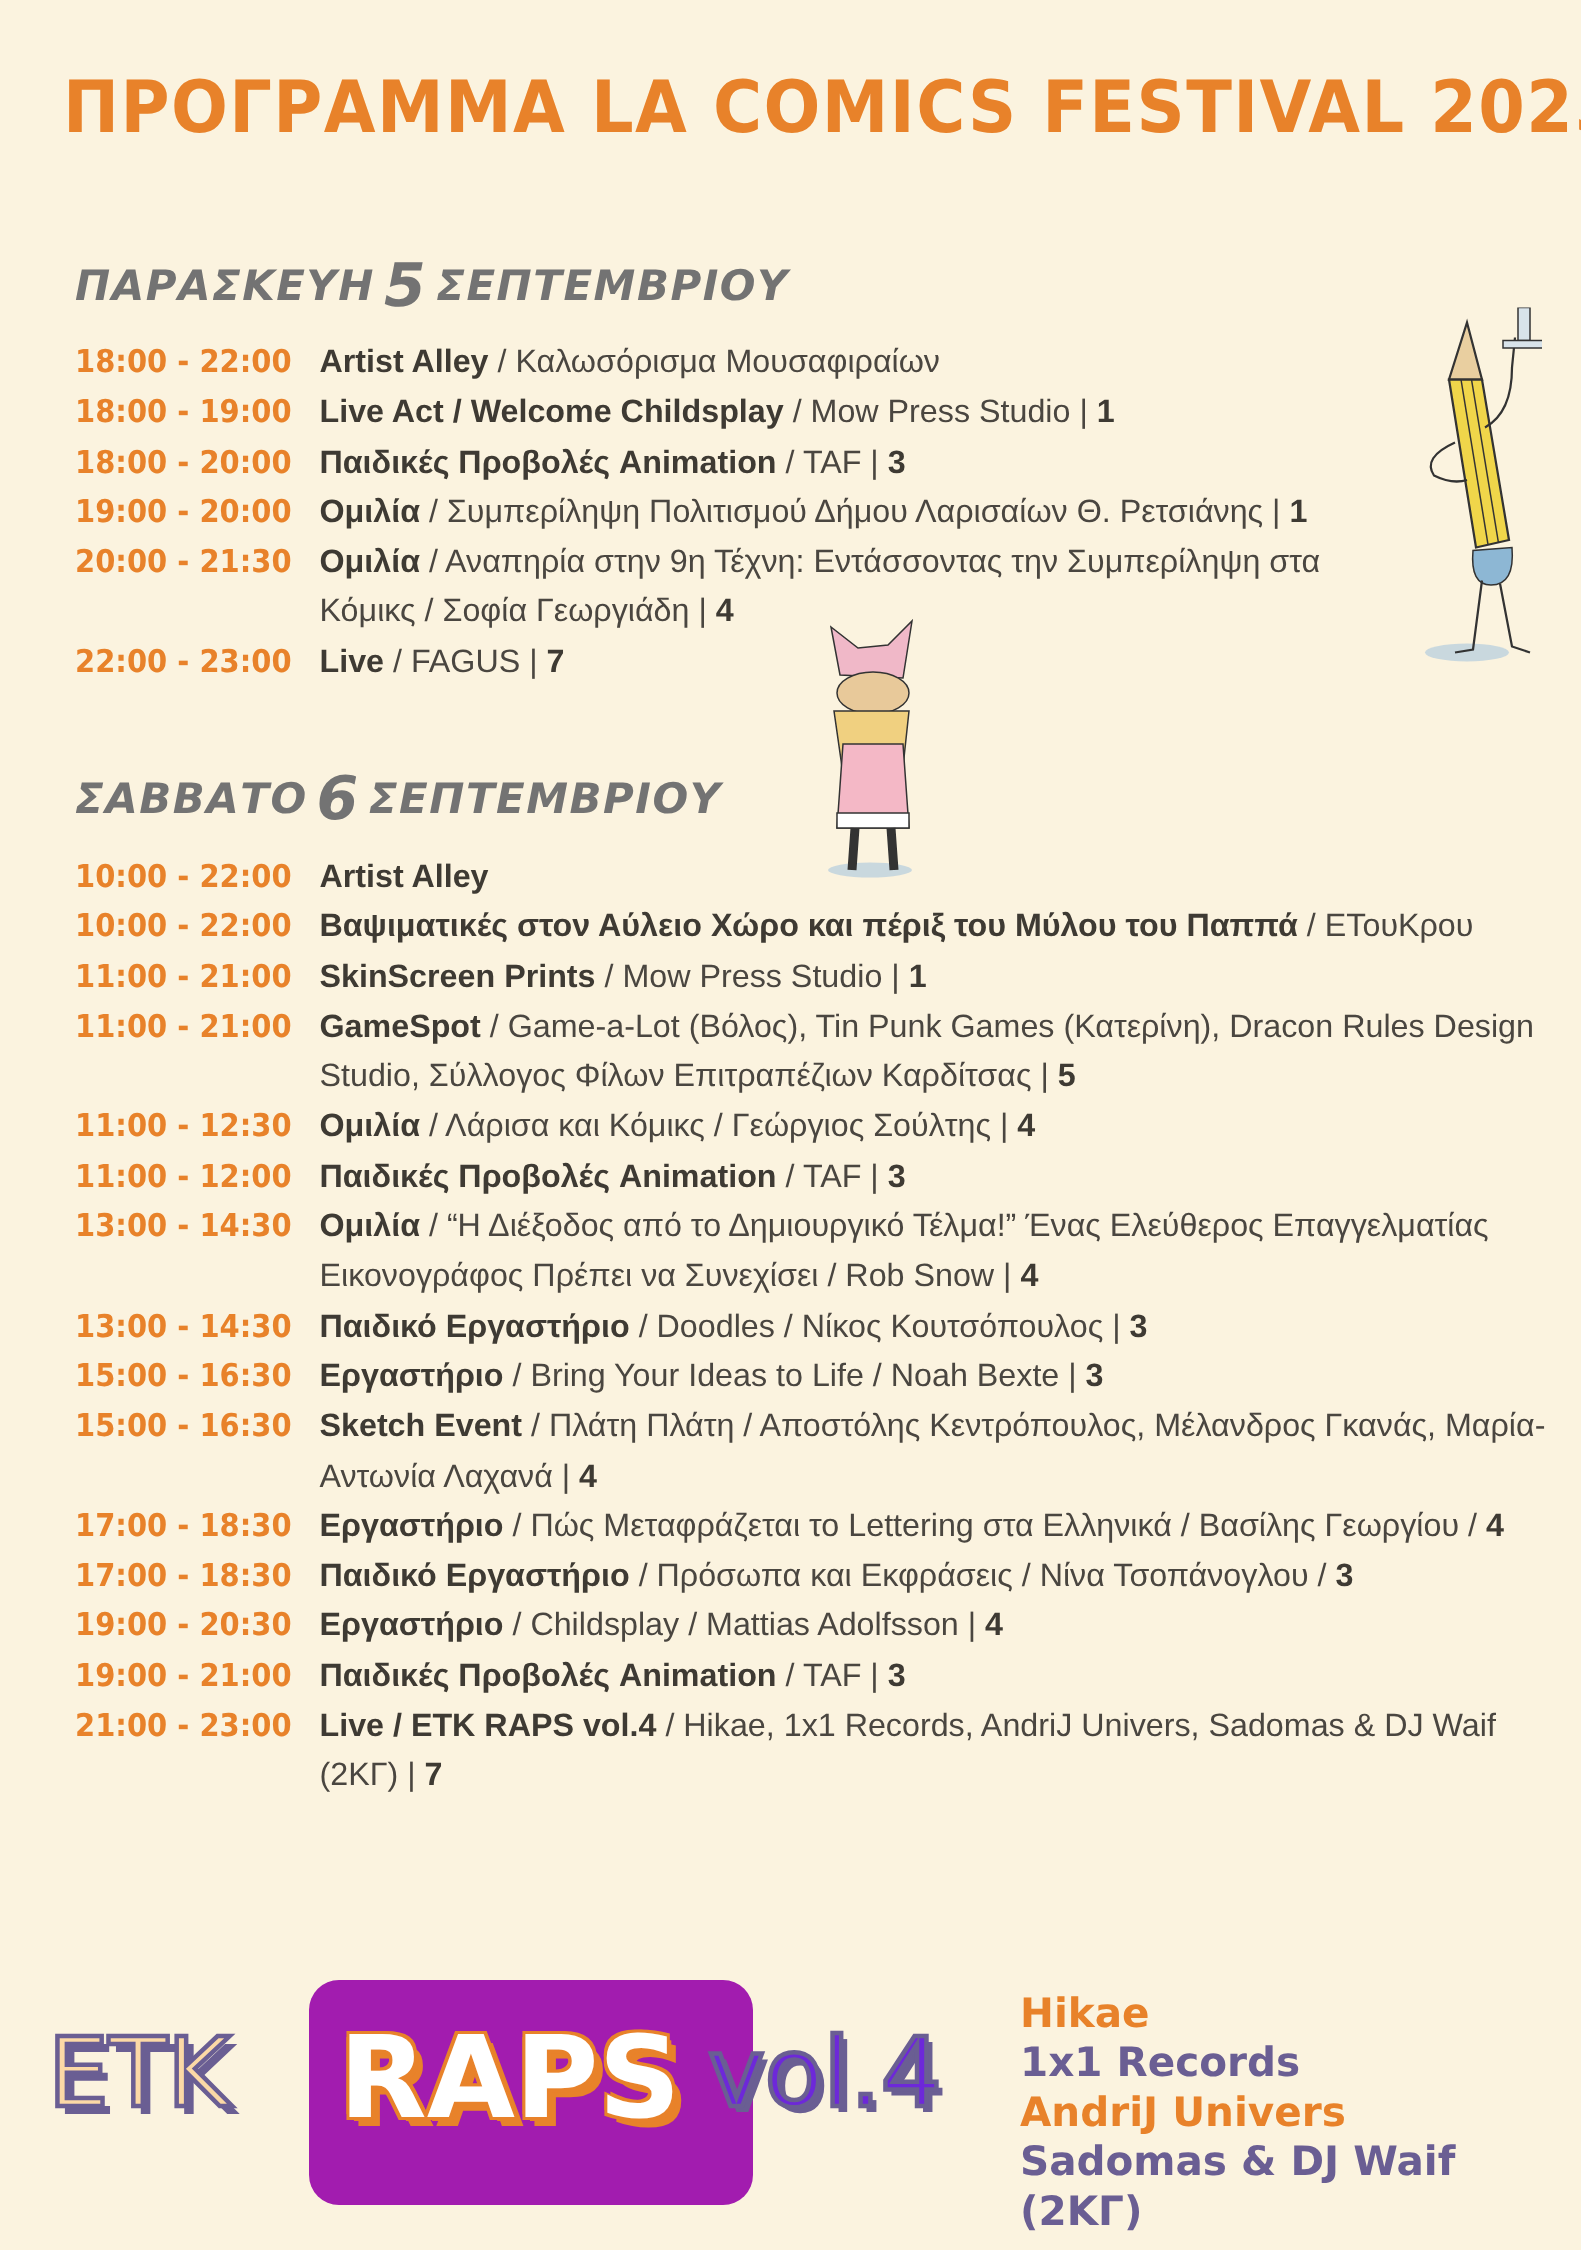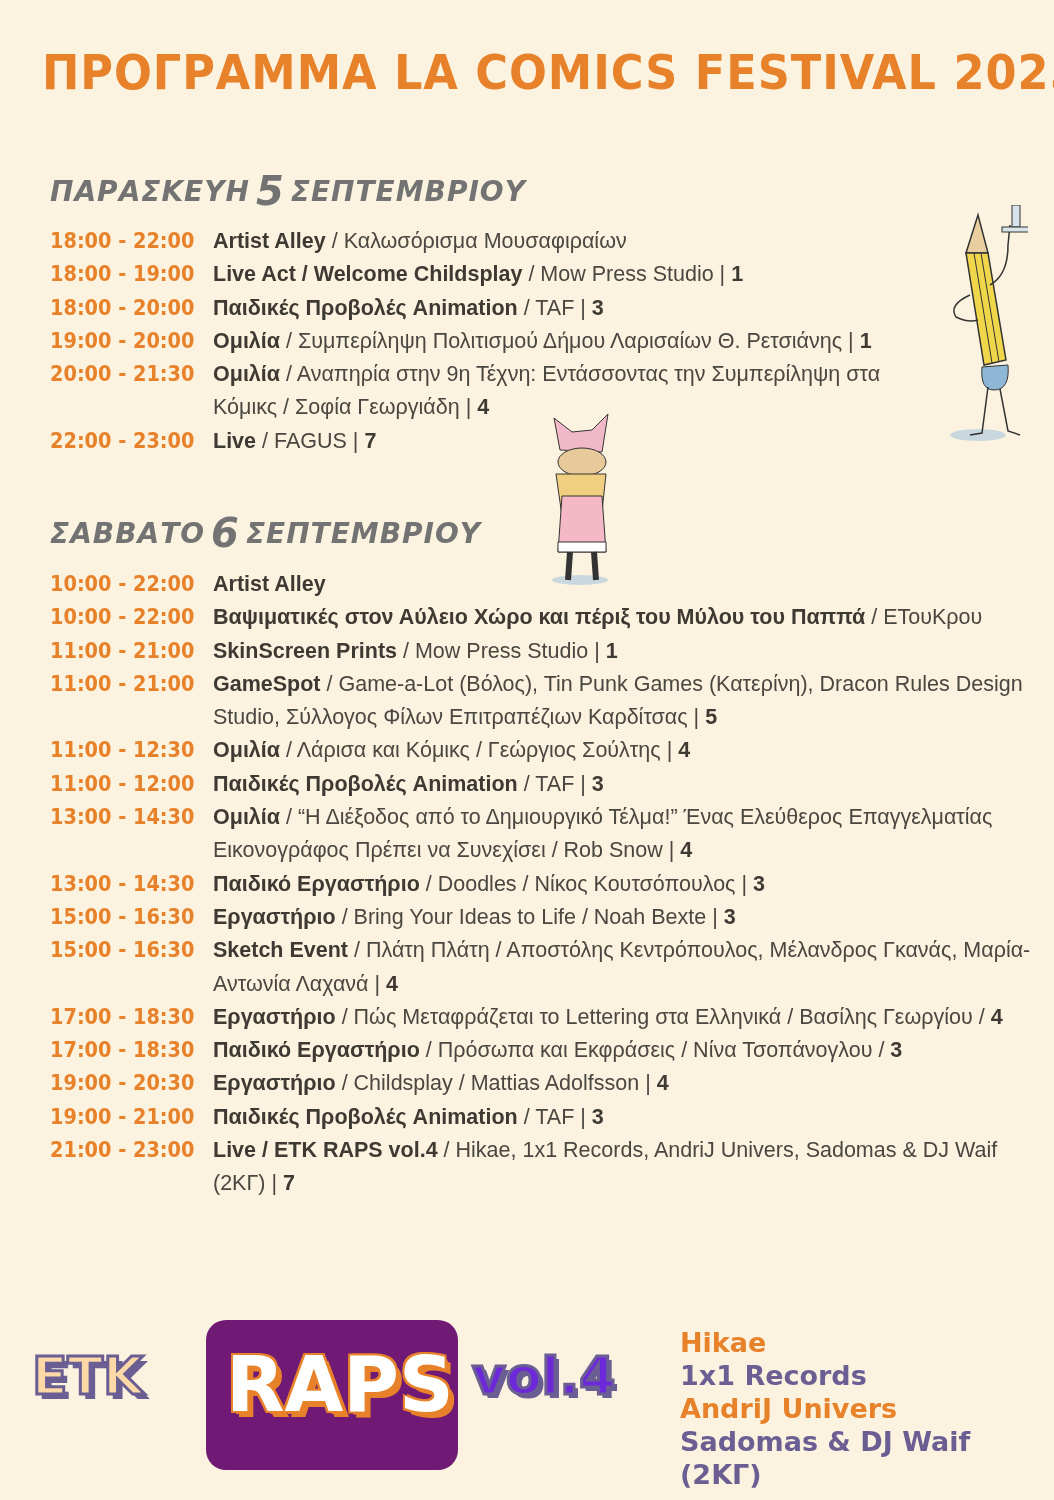--- a/index.html
+++ b/index.html
@@ -8,22 +8,22 @@
   .day{position:absolute;left:50px;font-family:"DejaVu Sans",sans-serif;font-weight:bold;font-style:italic;font-size:28px;color:#737373;letter-spacing:1px;white-space:nowrap;}
   .day .num{font-size:40px;vertical-align:-4px;margin:0 6px;}
   .sched{position:absolute;left:50px;width:990px;}
   .row{display:flex;font-size:21.5px;line-height:33.3px;}
   .time{flex:0 0 163px;color:#e8822a;font-weight:bold;font-family:"DejaVu Sans",sans-serif;font-size:21px;white-space:nowrap;transform:scaleX(0.92);transform-origin:left;}
   .desc{flex:1;color:#4a4640;}
   .desc b{font-weight:bold;color:#3e3a33;}
   .desc .num{font-weight:bold;color:#3e3a33;}
   .illus{position:absolute;}
   .footer{position:absolute;left:30px;top:1318px;width:1010px;height:150px;}
-  .logo-word{position:absolute;font-family:"DejaVu Sans",sans-serif;font-weight:bold;font-size:52px;color:#6a5e93;-webkit-text-stroke:3px #6a5e93;}
-  .raps-box{position:absolute;left:176px;top:2px;width:252px;height:150px;background:#701a75;border-radius:20px;}
+  .logo-word{position:absolute;font-family:"DejaVu Sans",sans-serif;font-weight:normal;font-size:64px;color:#6a5e93;-webkit-text-stroke:3px #6a5e93;}
+  .raps-box{position:absolute;left:176px;top:2px;width:252px;height:150px;background:#a21caf;border-radius:20px;padding-left:44px;}
   .raps-word{position:absolute;left:20px;top:20px;font-family:"DejaVu Sans",sans-serif;font-weight:bold;font-size:76px;color:#fff;text-shadow:3px 3px 0 #e8822a,-2px -2px 0 #e8822a,2px -2px 0 #e8822a,-2px 2px 0 #e8822a,6px 6px 0 #e8822a;}
   .lineup{position:absolute;left:650px;top:8px;font-family:"DejaVu Sans",sans-serif;font-weight:bold;font-size:27px;line-height:33px;}
   .lineup div:nth-child(odd){color:#e8822a;}
   .lineup div:nth-child(even){color:#6a5e93;}
 </style>
 </head>
 <body>
 
 <div class="page-title">ΠΡΟΓΡΑΜΜΑ LA COMICS FESTIVAL 2025</div>
 

